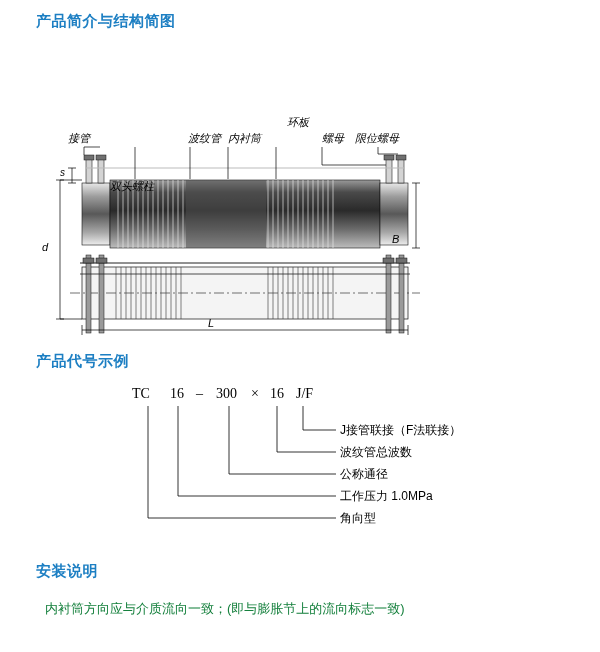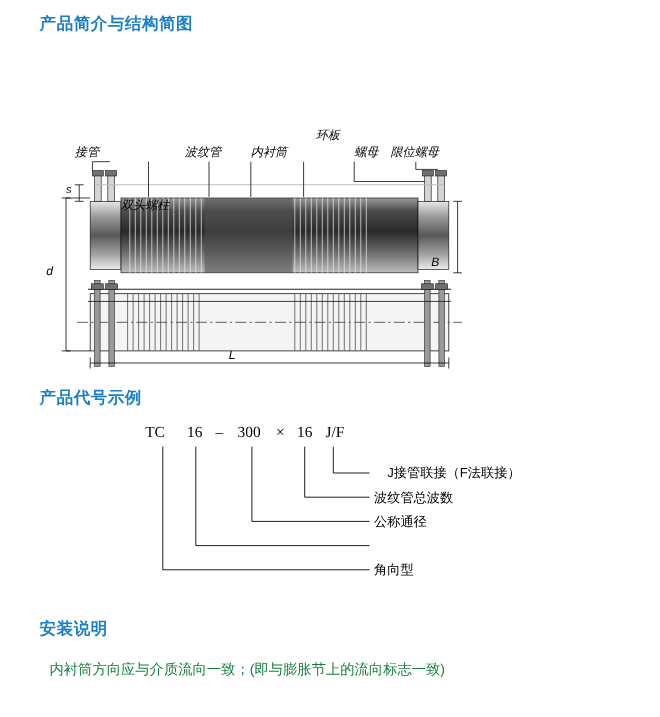--- a/index.html
+++ b/index.html
@@ -258,21 +258,21 @@
     <g stroke="#000" stroke-width="0.7">
       <line x1="82" y1="275" x2="408" y2="275"></line>
       <line x1="82" y1="270" x2="82" y2="280"></line>
       <line x1="408" y1="270" x2="408" y2="280"></line>
     </g>
   </svg>
 
   
   <div class="callout-label" style="left:68px; top:76px;">接管</div>
   <div class="callout-label" style="left:110px; top:76px;margin-top:48px;">双头螺柱</div>
-  <div class="callout-label" style="left:168px; top:76px;">波纹管</div>
+  <div class="callout-label" style="left:188px; top:76px;">波纹管</div>
   <div class="callout-label" style="left:228px; top:76px;">内衬筒</div>
   <div class="callout-label" style="left:287px; top:60px;text-align:right;">环板</div>
   <div class="callout-label" style="left:322px; top:76px;">螺母</div>
   <div class="callout-label" style="left:355px; top:76px;">限位螺母</div>
 
   
   <div class="dim-label" style="left:60px; top:112px; font-size:10px;">s</div>
   <div class="dim-label" style="left:42px; top:186px;">d</div>
   <div class="dim-label" style="left:392px; top:178px;">B</div>
   <div class="dim-label" style="left:208px; top:262px;">L</div>
@@ -305,23 +305,24 @@
   
   <div class="code-token" style="left:132px; top:8px;">TC</div>
   <div class="code-token" style="left:170px; top:8px;">16</div>
   <div class="code-token" style="left:196px; top:8px;">–</div>
   <div class="code-token" style="left:216px; top:8px;">300</div>
   <div class="code-token" style="left:251px; top:8px;">×</div>
   <div class="code-token" style="left:270px; top:8px;">16</div>
   <div class="code-token" style="left:296px; top:8px;">J/F</div>
 
   
-  <div class="code-desc" style="left:340px; top:44px;margin-left:12px;">J接管联接（F法联接）</div>
+  <div class="code-desc" style="left:340px; top:44px;">J接管联接（F法联接）</div>
   <div class="code-desc" style="left:340px; top:66px;">波纹管总波数</div>
   <div class="code-desc" style="left:340px; top:88px;">公称通径</div>
+  <div class="code-desc" style="left:340px; top:110px;">工作压力 1.0MPa</div>
   <div class="code-desc" style="left:340px; top:132px;">角向型</div>
 </div>
 
 <div class="section-title t3">安装说明</div>
 
 <div class="notes">
   <div>内衬筒方向应与介质流向一致；(即与膨胀节上的流向标志一致)</div>
 </div>
 
 </body></html>

